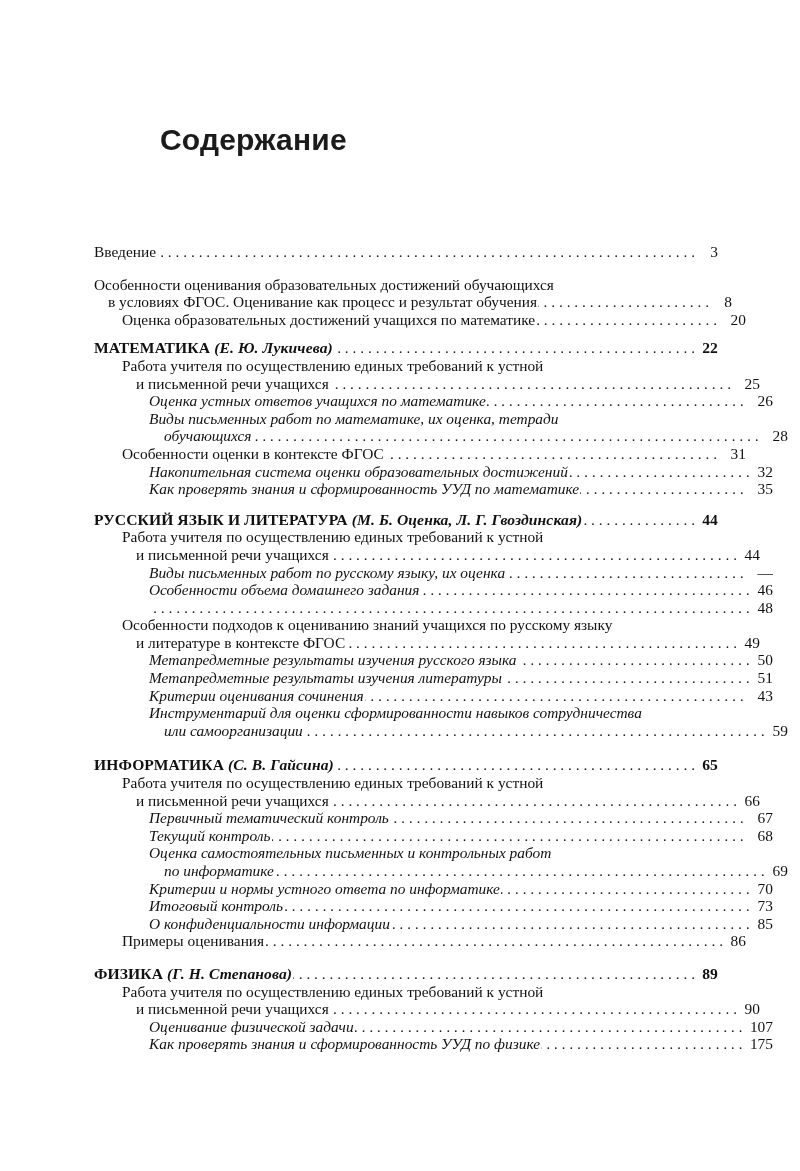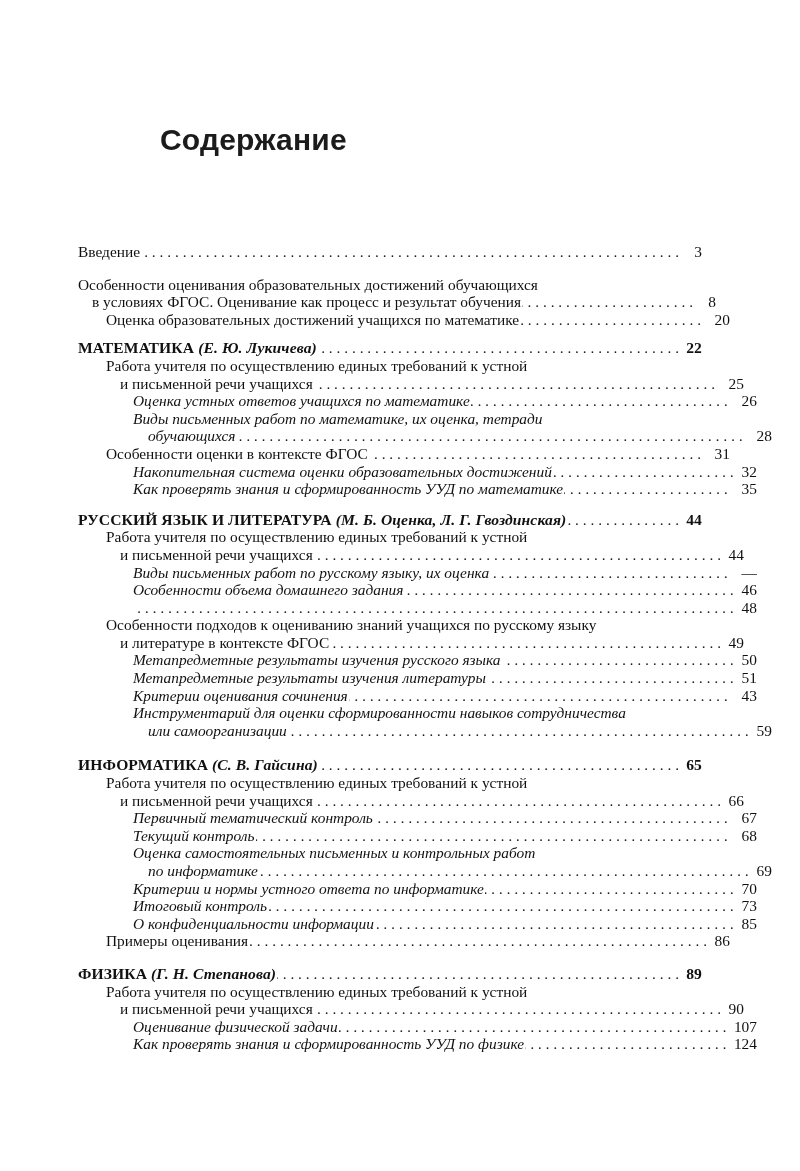--- a/index.html
+++ b/index.html
@@ -21,21 +21,21 @@
     left: 160px;
     top: 123px;
     font-family: "Liberation Sans", "DejaVu Sans", sans-serif;
     font-weight: bold;
     font-size: 30px;
     letter-spacing: 0.2px;
     color: #1b1b1b;
   }
   .toc-body {
     position: absolute;
-    left: 78px;
+    left: 94px;
     top: 243px;
     width: 624px;
   }
 
   
   .entry {
     display: flex;
     align-items: flex-end;
     width: 100%;
     font-size: 15.4px;
@@ -288,17 +288,17 @@
         <span class="pg" style="font-style: normal; text-align: right;">90</span>
       </div>
       <div class="entry lvl2 gap-pg">
         <span class="txt">Оценивание физической задачи</span>
         <span class="leader"></span>
         <span class="pg" style="font-style: normal;">107</span>
       </div>
       <div class="entry lvl2 gap-pg">
         <span class="txt">Как проверять знания и сформированность УУД по физике</span>
         <span class="leader"></span>
-        <span class="pg" style="font-style: normal;">124</span>
+        <span class="pg" style="font-style: normal;">175</span>
       </div>
     </div>
 
 </div>
 
 </body></html>

